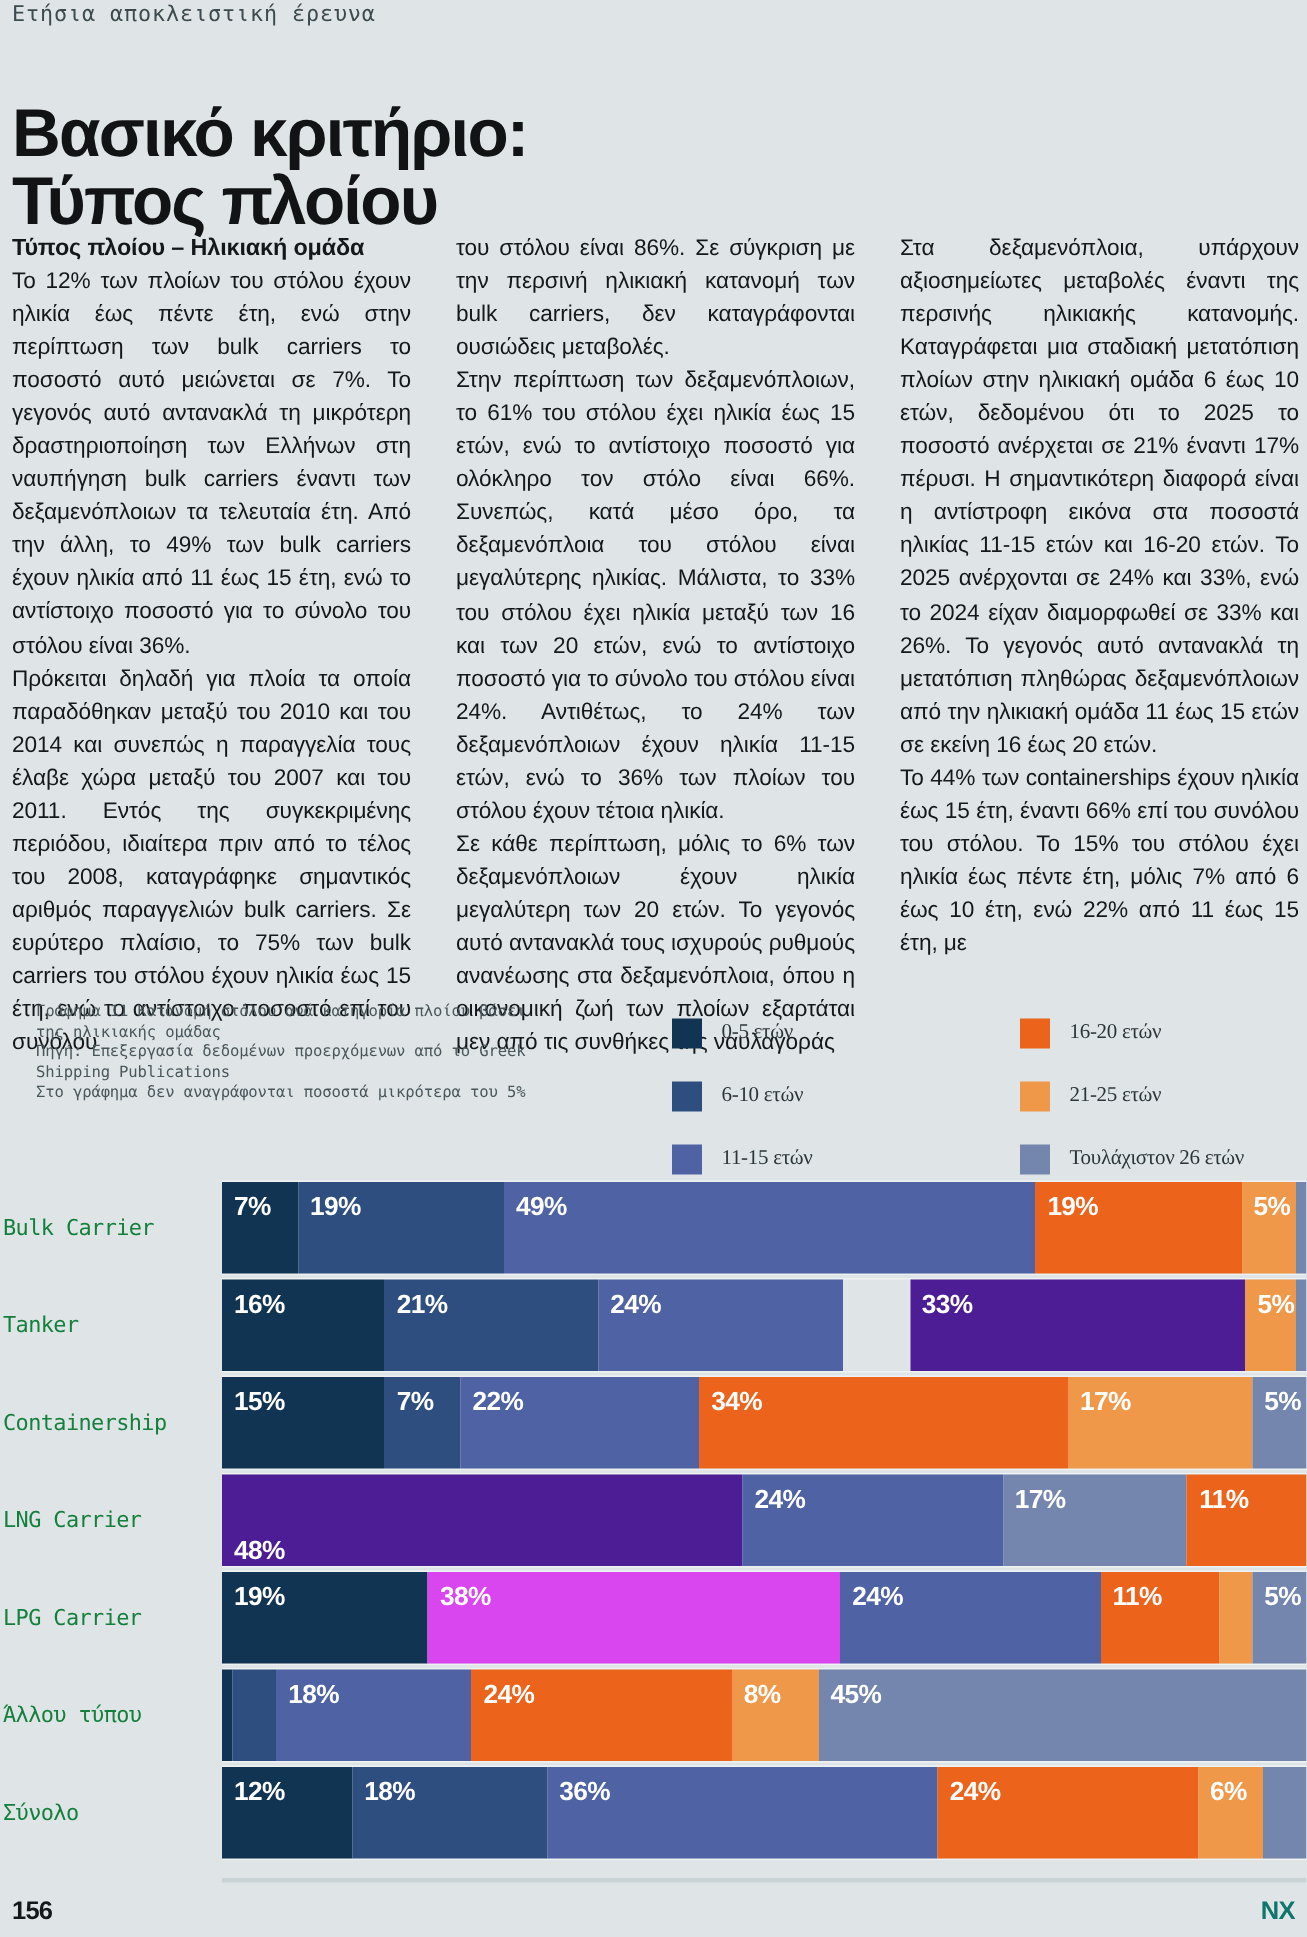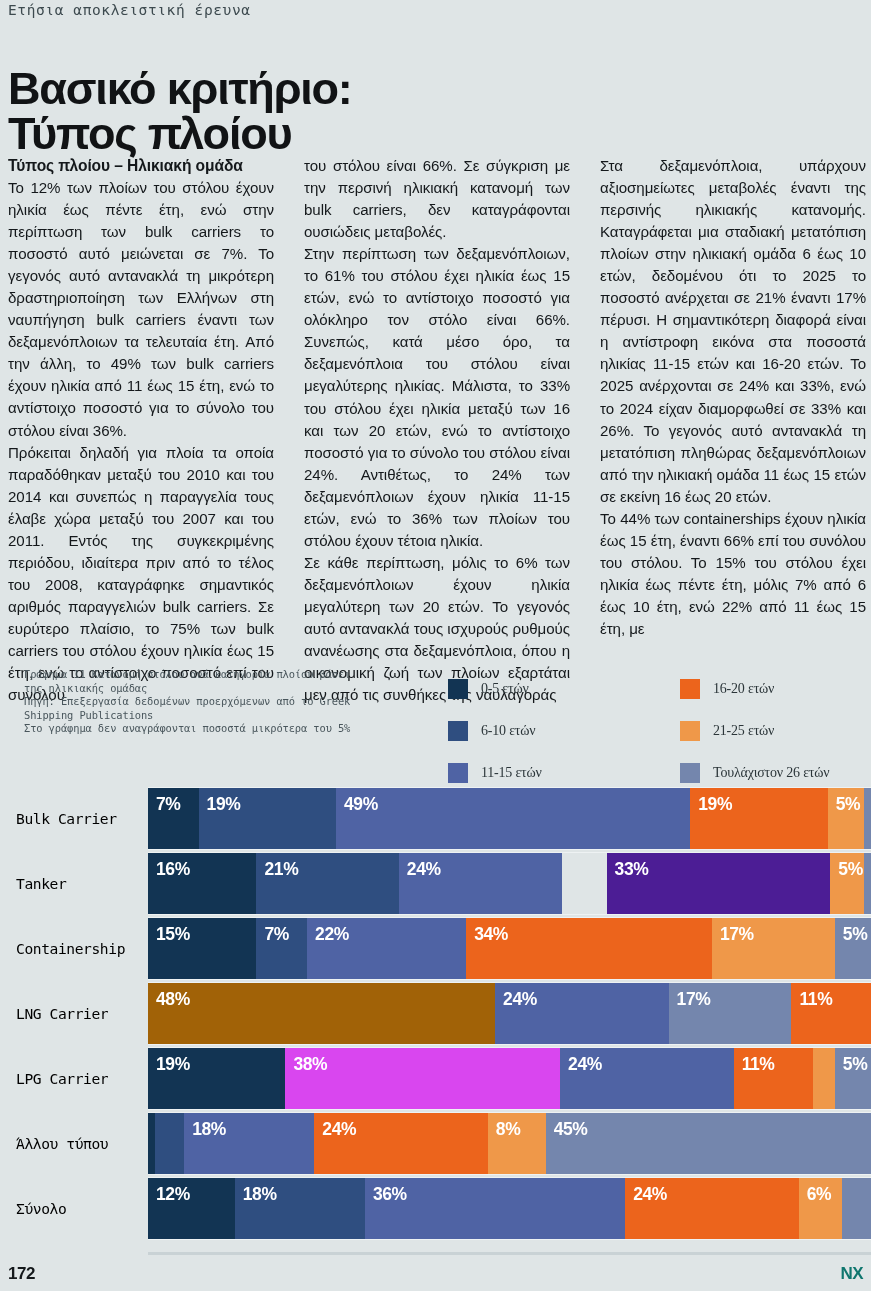--- a/index.html
+++ b/index.html
@@ -121,23 +121,23 @@
     display: flex;
     align-items: stretch;
   }
   .row-label {
     width: 148px;
     flex: 0 0 148px;
     display: flex;
     align-items: center;
     font-family: "DejaVu Sans Mono", monospace;
     font-size: 14.6px;
-    color: #000000;
+    color: #15803d;
     letter-spacing: -0.4px;
-    padding-left: 16px;
+    padding-left: 2px;
     box-sizing: border-box;
   }
   .row-bars {
     flex: 1 1 auto;
     display: flex;
     border: 1px solid #eef2f3;
     border-left: none;
     border-right: none;
     box-sizing: border-box;
     height: 63px;
@@ -198,21 +198,21 @@
 
 <div class="cols">
 
   <div class="col">
     <h2>Τύπος πλοίου – Ηλικιακή ομάδα</h2>
     <p>Το 12% των πλοίων του στόλου έχουν ηλικία έως πέντε έτη, ενώ στην περίπτωση των bulk carriers το ποσοστό αυτό μειώνεται σε 7%. Το γεγονός αυτό αντανακλά τη μικρότερη δραστηριοποίηση των Ελλήνων στη ναυπήγηση bulk carriers έναντι των δεξαμενόπλοιων τα τελευταία έτη. Από την άλλη, το 49% των bulk carriers έχουν ηλικία από 11 έως 15 έτη, ενώ το αντίστοιχο ποσοστό για το σύνολο του στόλου είναι 36%.</p>
     <p>Πρόκειται δηλαδή για πλοία τα οποία παραδόθηκαν μεταξύ του 2010 και του 2014 και συνεπώς η παραγγελία τους έλαβε χώρα μεταξύ του 2007 και του 2011. Εντός της συγκεκριμένης περιόδου, ιδιαίτερα πριν από το τέλος του 2008, καταγράφηκε σημαντικός αριθμός παραγγελιών bulk carriers. Σε ευρύτερο πλαίσιο, το 75% των bulk carriers του στόλου έχουν ηλικία έως 15 έτη, ενώ το αντίστοιχο ποσοστό επί του συνόλου</p>
   </div>
 
   <div class="col">
-    <p>του στόλου είναι 66%. Σε σύγκριση με την περσινή ηλικιακή κατανομή των bulk carriers, δεν καταγράφονται ουσιώδεις μεταβολές.</p>
+    <p>του στόλου είναι 86%. Σε σύγκριση με την περσινή ηλικιακή κατανομή των bulk carriers, δεν καταγράφονται ουσιώδεις μεταβολές.</p>
     <p>Στην περίπτωση των δεξαμενόπλοιων, το 61% του στόλου έχει ηλικία έως 15 ετών, ενώ το αντίστοιχο ποσοστό για ολόκληρο τον στόλο είναι 66%. Συνεπώς, κατά μέσο όρο, τα δεξαμενόπλοια του στόλου είναι μεγαλύτερης ηλικίας. Μάλιστα, το 33% του στόλου έχει ηλικία μεταξύ των 16 και των 20 ετών, ενώ το αντίστοιχο ποσοστό για το σύνολο του στόλου είναι 24%. Αντιθέτως, το 24% των δεξαμενόπλοιων έχουν ηλικία 11-15 ετών, ενώ το 36% των πλοίων του στόλου έχουν τέτοια ηλικία.</p>
     <p>Σε κάθε περίπτωση, μόλις το 6% των δεξαμενόπλοιων έχουν ηλικία μεγαλύτερη των 20 ετών. Το γεγονός αυτό αντανακλά τους ισχυρούς ρυθμούς ανανέωσης στα δεξαμενόπλοια, όπου η οικονομική ζωή των πλοίων εξαρτάται μεν από τις συνθήκες της ναυλαγοράς</p>
   </div>
 
   <div class="col">
     <p>Στα δεξαμενόπλοια, υπάρχουν αξιοσημείωτες μεταβολές έναντι της περσινής ηλικιακής κατανομής. Καταγράφεται μια σταδιακή μετατόπιση πλοίων στην ηλικιακή ομάδα 6 έως 10 ετών, δεδομένου ότι το 2025 το ποσοστό ανέρχεται σε 21% έναντι 17% πέρυσι. Η σημαντικότερη διαφορά είναι η αντίστροφη εικόνα στα ποσοστά ηλικίας 11-15 ετών και 16-20 ετών. Το 2025 ανέρχονται σε 24% και 33%, ενώ το 2024 είχαν διαμορφωθεί σε 33% και 26%. Το γεγονός αυτό αντανακλά τη μετατόπιση πληθώρας δεξαμενόπλοιων από την ηλικιακή ομάδα 11 έως 15 ετών σε εκείνη 16 έως 20 ετών.</p>
     <p>Το 44% των containerships έχουν ηλικία έως 15 έτη, έναντι 66% επί του συνόλου του στόλου. Το 15% του στόλου έχει ηλικία έως πέντε έτη, μόλις 7% από 6 έως 10 έτη, ενώ 22% από 11 έως 15 έτη, με</p>
   </div>
 
 </div>
@@ -314,21 +314,21 @@
           <span class="seg-label">17%</span>
         </div>
         <div class="seg" style="flex: 5 0 0px; background: rgb(116, 134, 173);">
           <span class="seg-label">5%</span>
         </div>
       </div>
     </div>
     <div class="chart-row">
       <div class="row-label">LNG Carrier</div>
       <div class="row-bars">
-        <div class="seg" style="flex: 48 0 0px; background: #a16207;">
+        <div class="seg" style="flex: 48 0 0px; background: #4c1d95; align-items: flex-end;">
           <span class="seg-label">48%</span>
         </div>
         <div class="seg" style="flex: 24 0 0px; background: rgb(79, 99, 164);">
           <span class="seg-label">24%</span>
         </div>
         <div class="seg" style="flex: 17 0 0px; background: rgb(116, 134, 173);">
           <span class="seg-label">17%</span>
         </div>
         <div class="seg" style="flex: 11 0 0px; background: rgb(236, 100, 28);">
           <span class="seg-label">11%</span>
@@ -392,14 +392,14 @@
         </div>
         <div class="seg" style="flex: 6 0 0px; background: rgb(239, 152, 73);">
           <span class="seg-label">6%</span>
         </div>
         <div class="seg" style="flex: 4 0 0px; background: rgb(116, 134, 173);"></div>
       </div>
     </div>
   </div>
 
 <div class="footer-rule"></div>
-<div class="folio">172</div>
+<div class="folio">156</div>
 <div class="brand">NX</div>
 
 </body></html>

